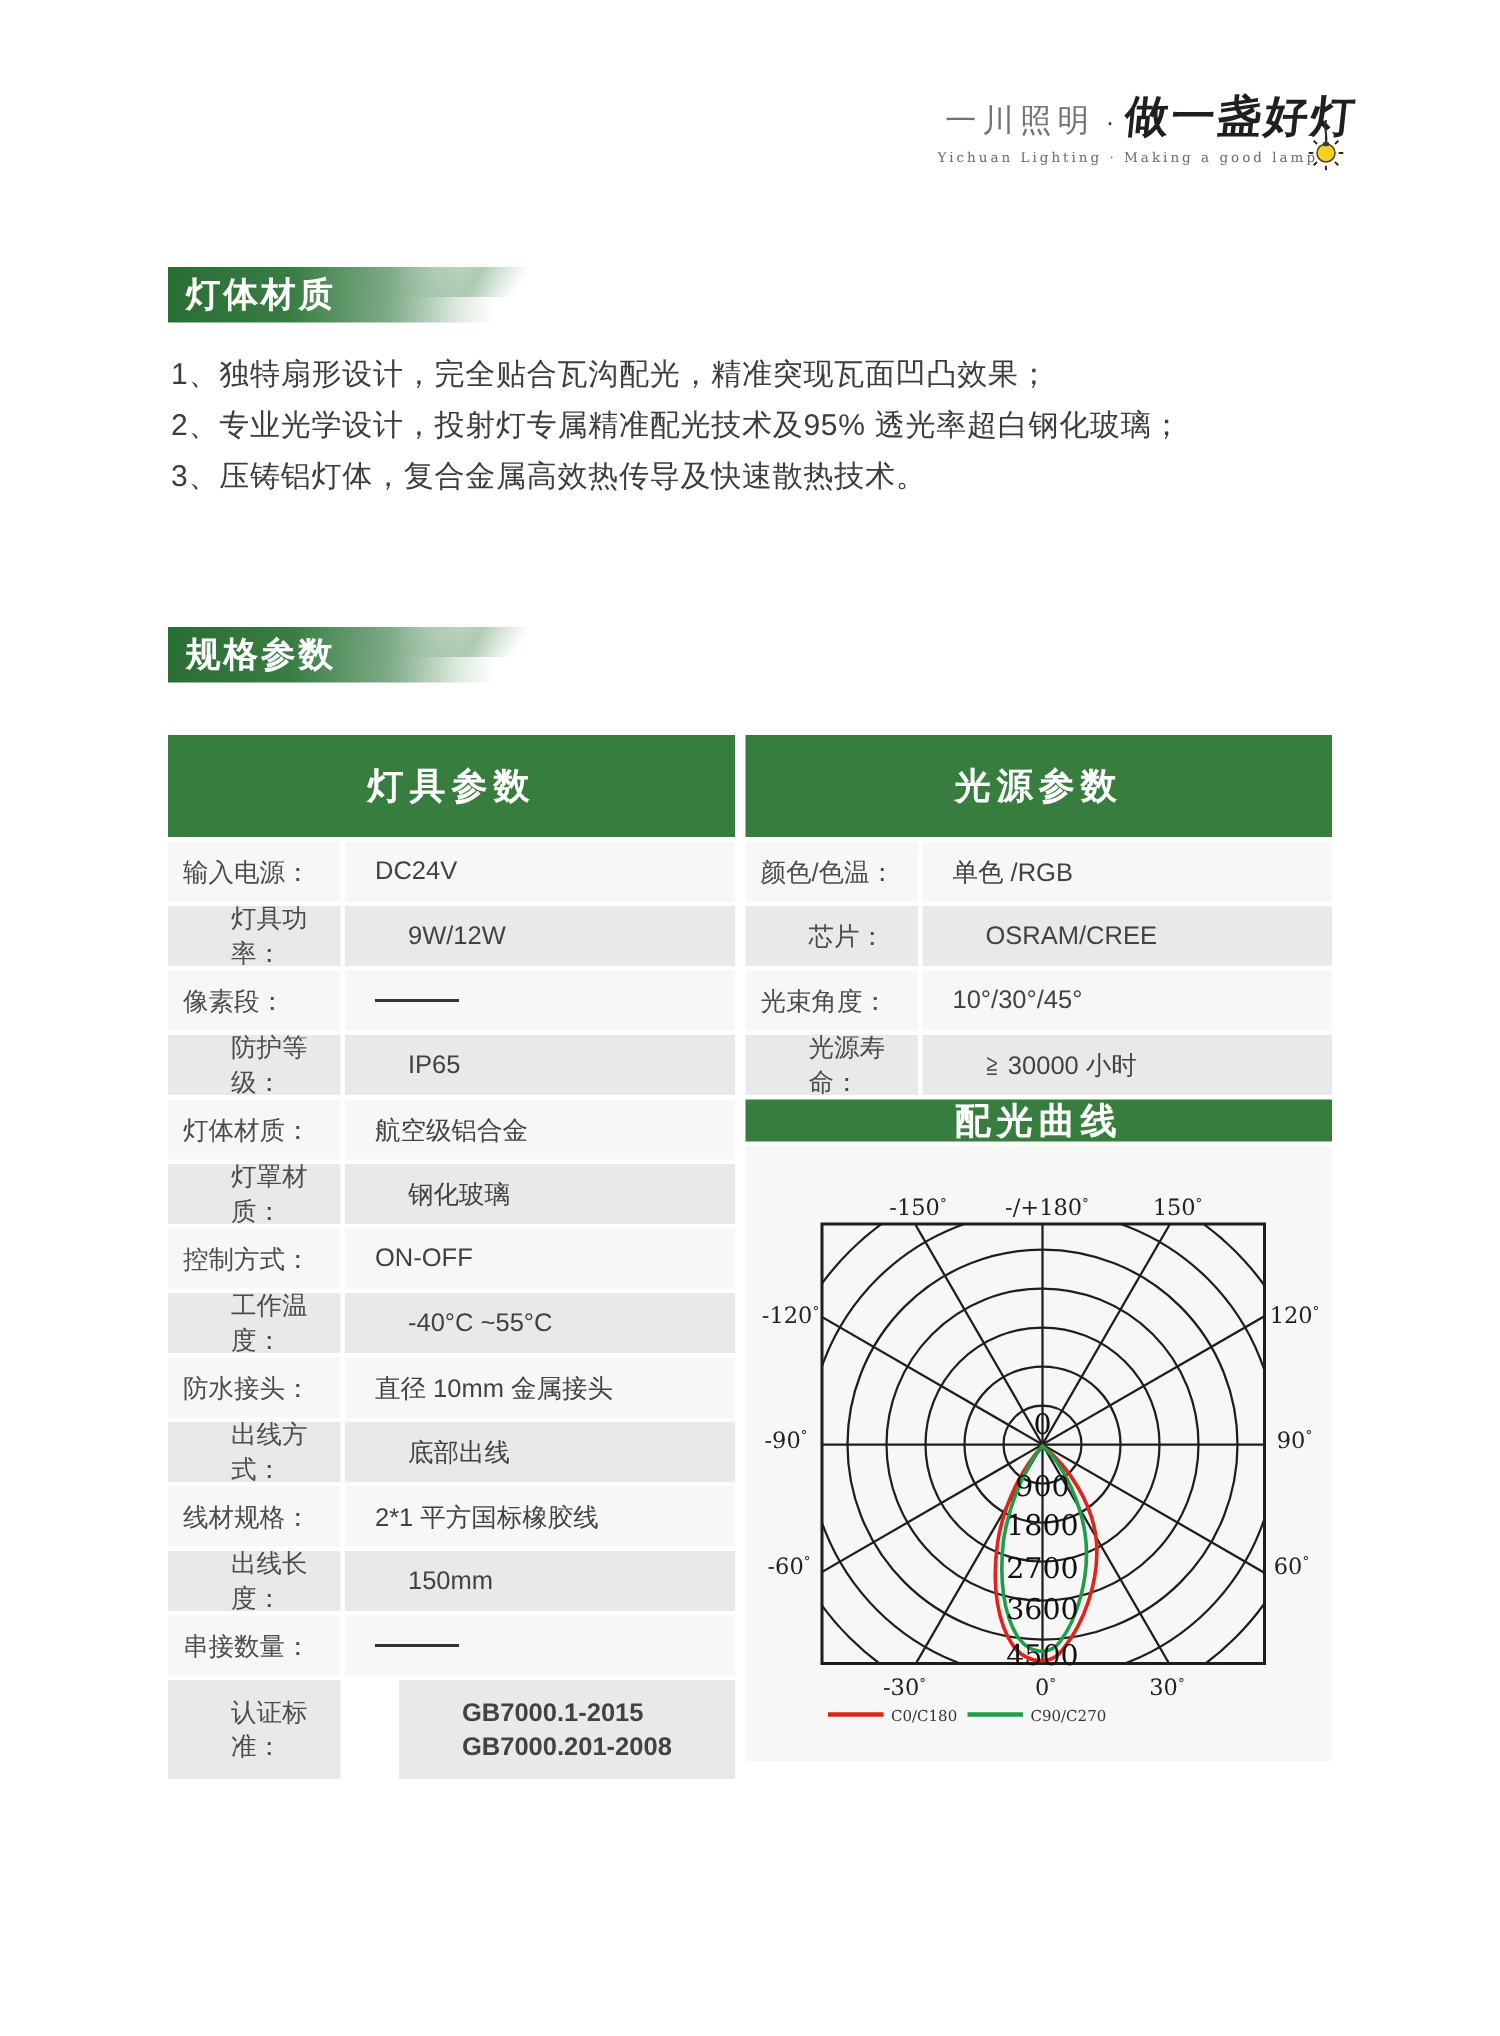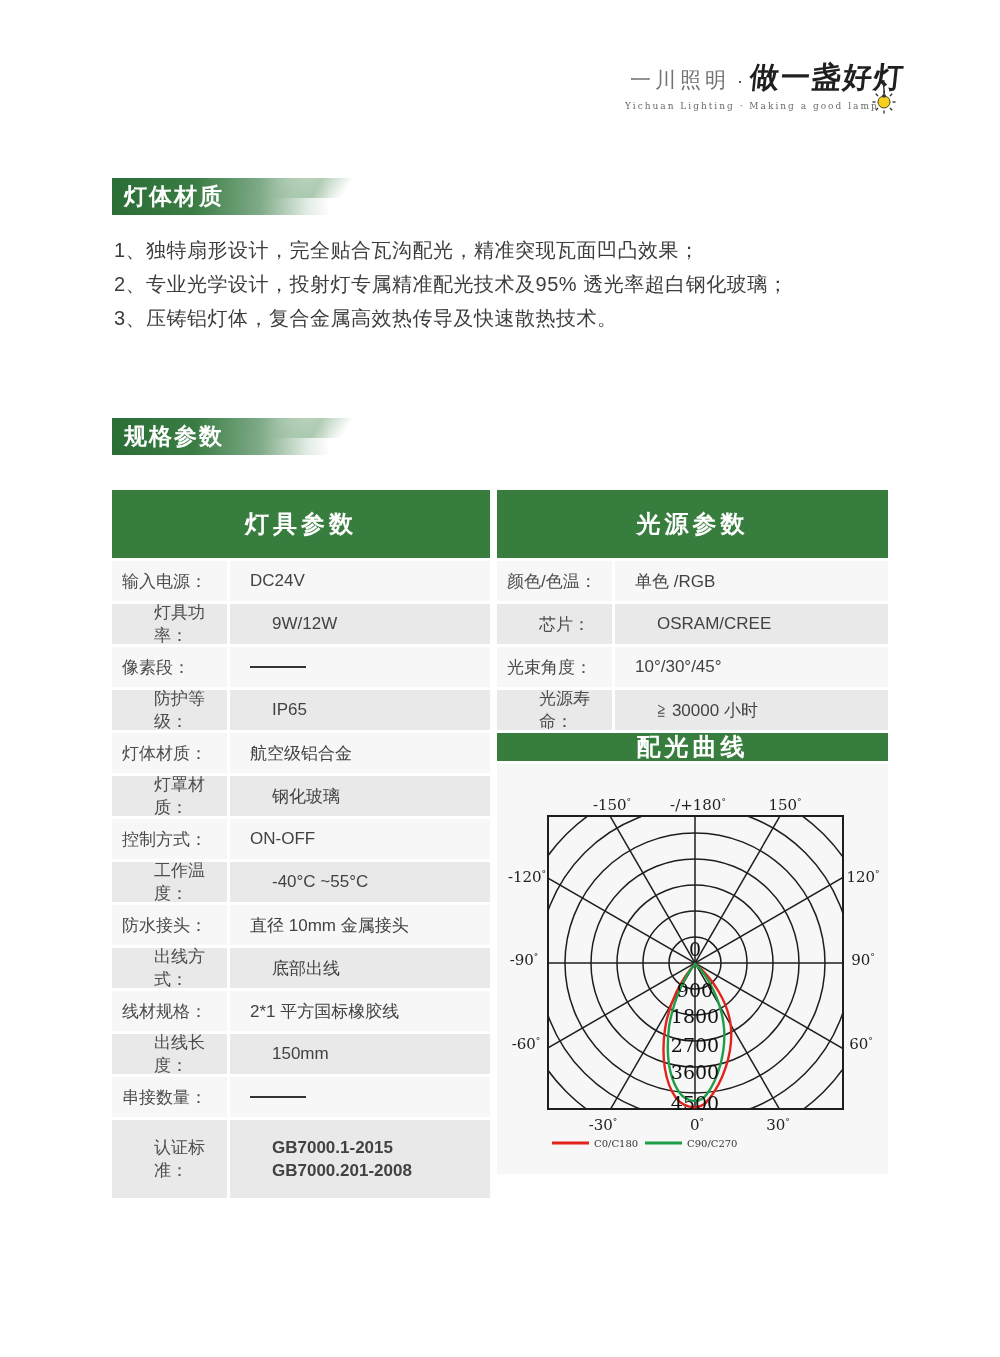--- a/index.html
+++ b/index.html
@@ -28,21 +28,21 @@
   
   .features { position:absolute; left:114px; top:233px; font-size:20px; color:#3d3d3d; line-height:34px; letter-spacing:0.5px; }
 
   
   .left-panel  { position:absolute; left:112px; top:490px; width:378px; }
   .right-panel { position:absolute; left:497px; top:490px; width:391px; }
   .tbl-header { height:68px; margin-bottom:3px; background:#377D3E; color:#fff;
     display:flex; align-items:center; justify-content:center; font-size:24px; font-weight:600; letter-spacing:4px; }
   .tbl-header.small { height:28px; }
   .row { display:flex; height:40px; margin-bottom:3px; }
-  .row.tall { height:78px; }
+  .row.tall { height:66px;gap:36px; }
   .cell { display:flex; align-items:center; }
   .cell.label { width:115px; margin-right:3px; padding-left:10px; font-size:17px; color:#4c4c4c; flex:none; }
   .cell.value { flex:1; padding-left:20px; font-size:17px; color:#424242; }
   .row.light .cell { background:#f6f7f6; }
   .row.dark  .cell { background:#e9e9e9;padding-left:42px; }
   .dash { display:inline-block; width:56px; height:2px; background:#333; }
   .row.tall .cell.value { flex-direction:column; align-items:flex-start; justify-content:center; line-height:23px;font-weight:bold; }
 
   
   .chart-panel { position:relative; width:391px; height:410px; background:#f7f7f7; }

